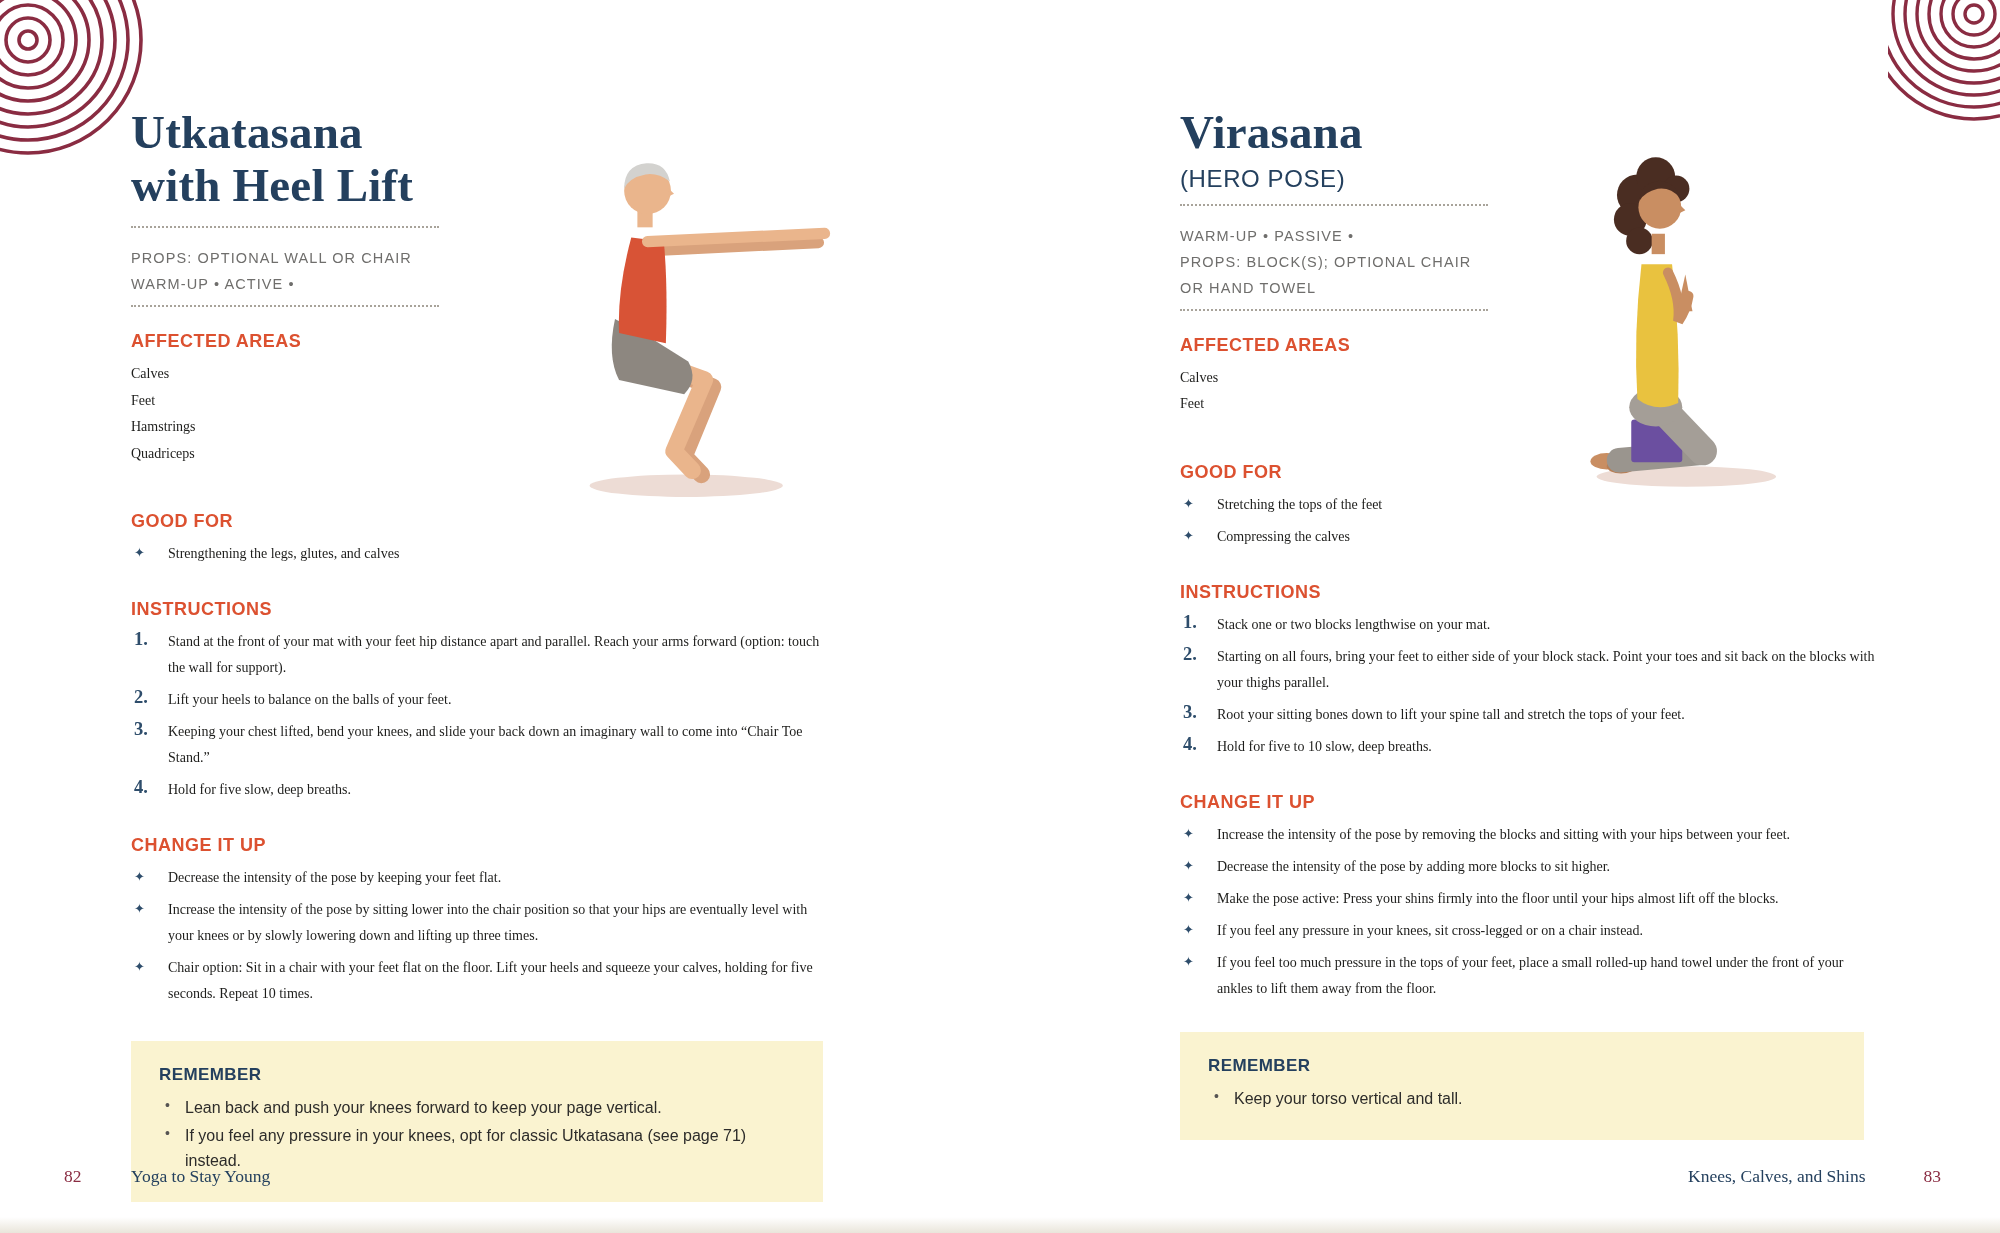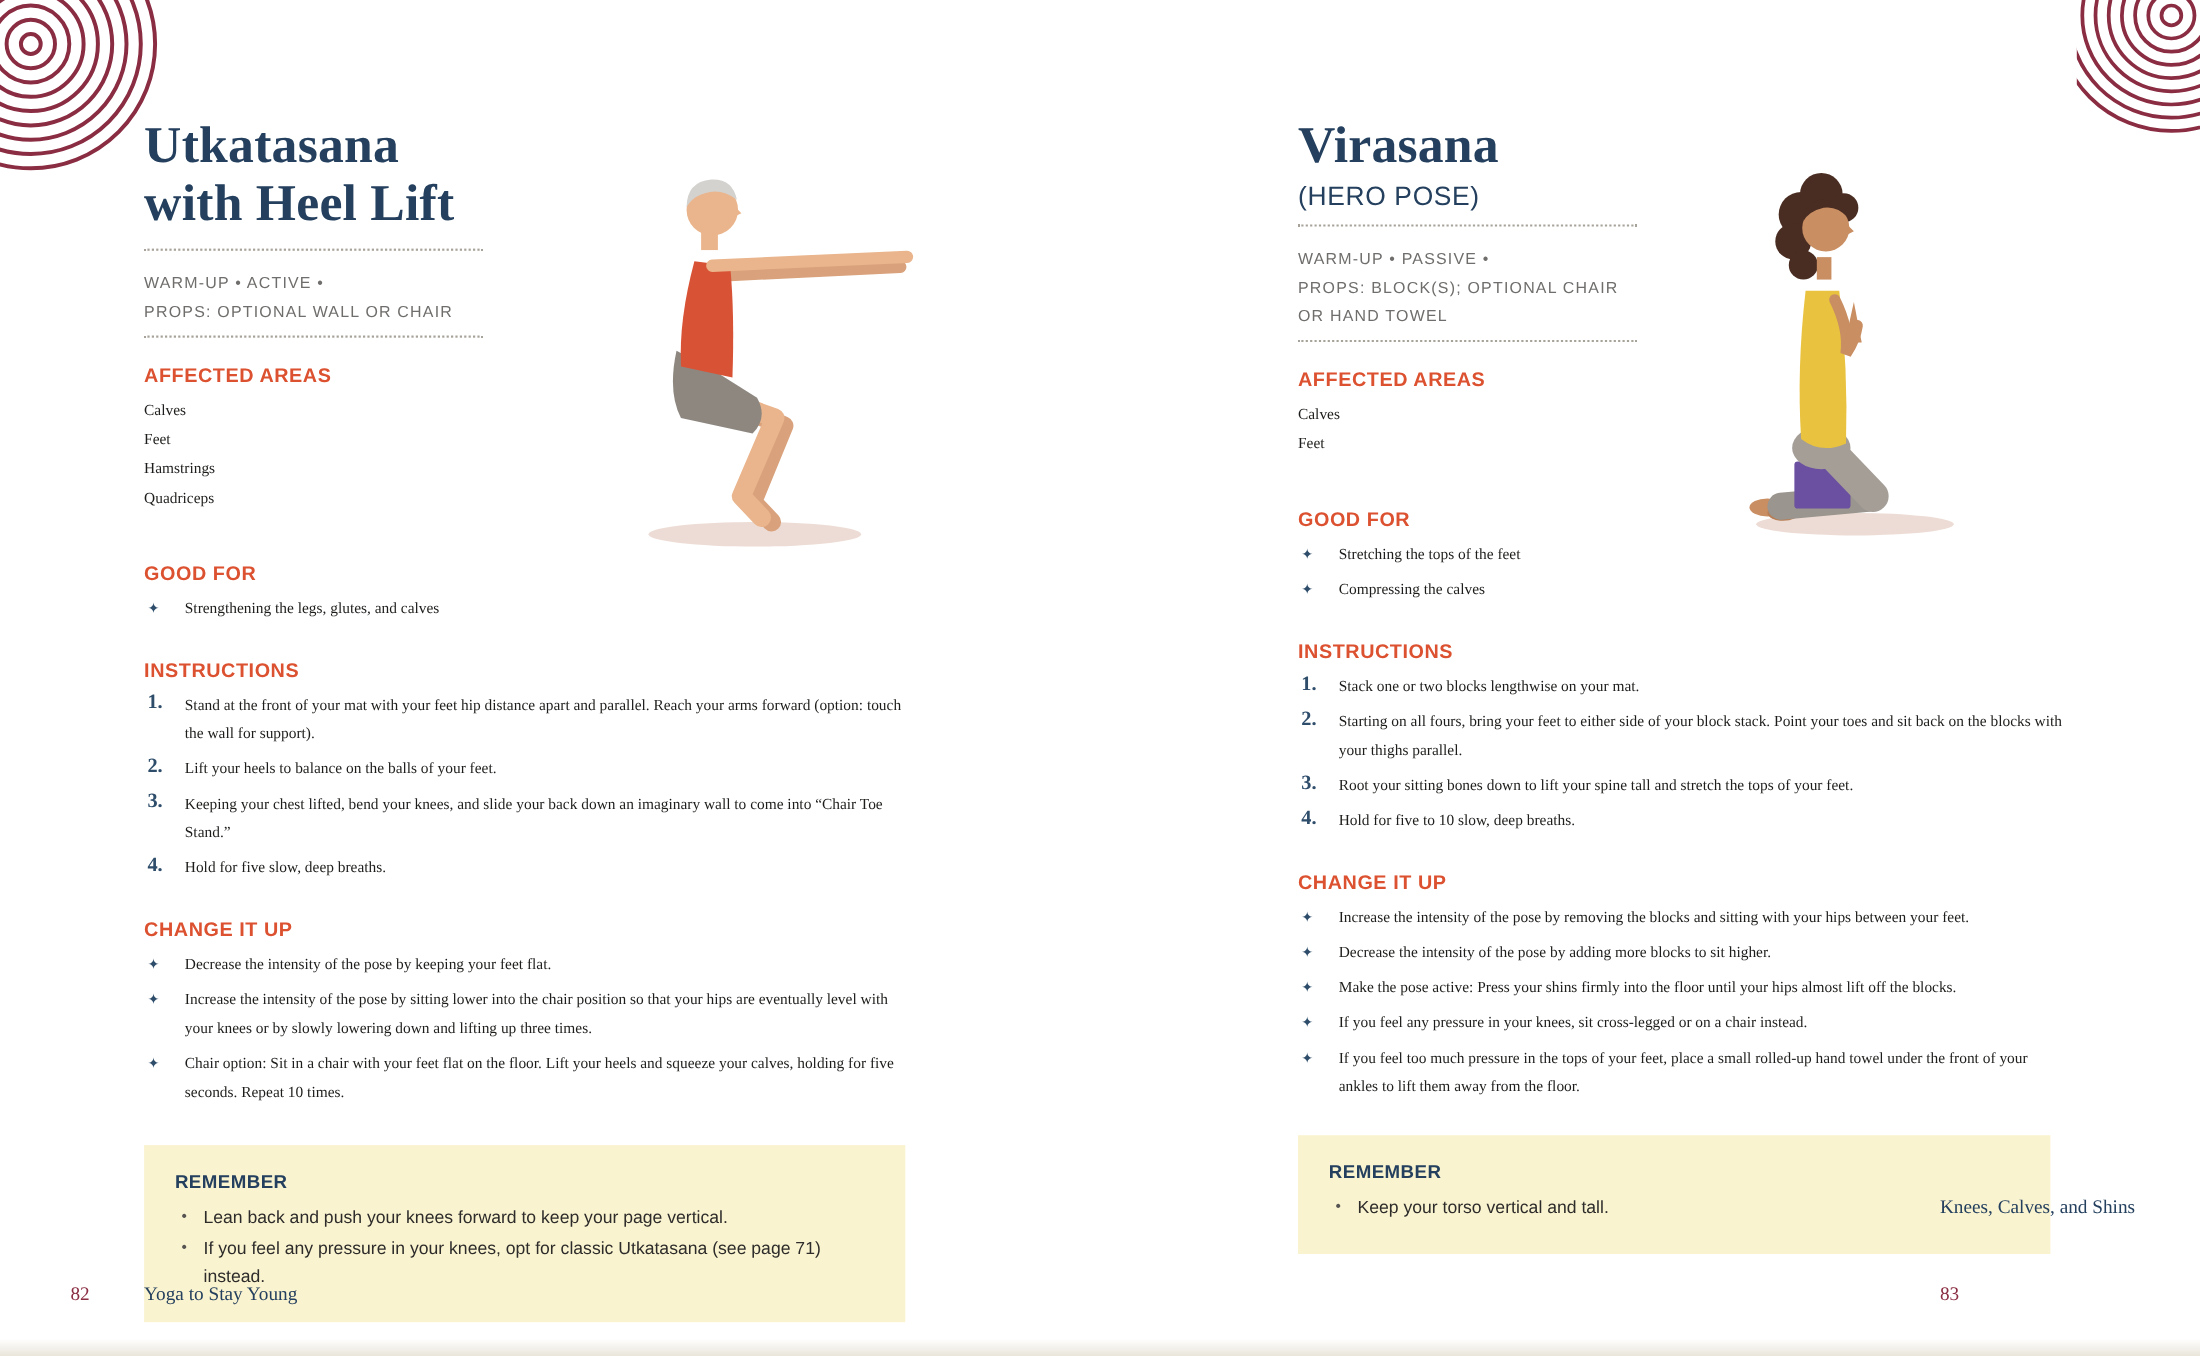--- a/index.html
+++ b/index.html
@@ -62,21 +62,21 @@
 
   .illus{position:absolute;}
   .illus-left{left:573px;top:148px;width:262px;height:356px;}
   .illus-right{left:583px;top:146px;width:222px;height:352px;}
   .illus svg{width:100%;height:100%;}
 
   .footer{position:absolute;bottom:46px;font-size:17.5px;}
   .footer-left{left:0;}
   .footer-left .pagenum{position:absolute;left:64px;bottom:0;color:var(--footer-maroon,#8a2c42);margin-top:39px;}
   .footer-left .booktitle{position:absolute;left:131px;bottom:0;color:var(--title-navy,#24405e);white-space:nowrap;}
-  .footer-right{right:59px;display:flex;gap:58px;align-items:baseline;flex-direction:column;}
+  .footer-right{right:59px;display:flex;gap:58px;align-items:baseline;}
   .footer-right .chapter{color:var(--title-navy,#24405e);white-space:nowrap;}
   .footer-right .pagenum{color:var(--footer-maroon,#8a2c42);}
 
   .ornament{position:absolute;top:0;}
   .ornament-left{left:0;}
   .ornament-right{right:0;}
   .bottom-edge{
     position:absolute;left:0;bottom:0;width:100%;height:16px;
     background:linear-gradient(#ffffff,#e9e5da);
   }
@@ -113,22 +113,22 @@
       <circle cx="86" cy="14" r="105"></circle>
     </g>
   </svg>
 </div>
 
 <div class="page page-left">
   <div class="content">
     <h1 class="pose-title"><span>Utkatasana</span><br><span>with Heel Lift</span></h1>
     <div class="divider d1"></div>
     <div class="meta">
+      <div>PROPS: OPTIONAL WALL OR CHAIR</div>
       <div>WARM-UP • ACTIVE •</div>
-      <div>PROPS: OPTIONAL WALL OR CHAIR</div>
     </div>
     <div class="divider d2"></div>
 
     <section class="sec affected">
       <h2 class="sec-h">AFFECTED AREAS</h2>
       <div class="plain-item">Calves</div>
       <div class="plain-item">Feet</div>
       <div class="plain-item">Hamstrings</div>
       <div class="plain-item">Quadriceps</div>
     </section>

